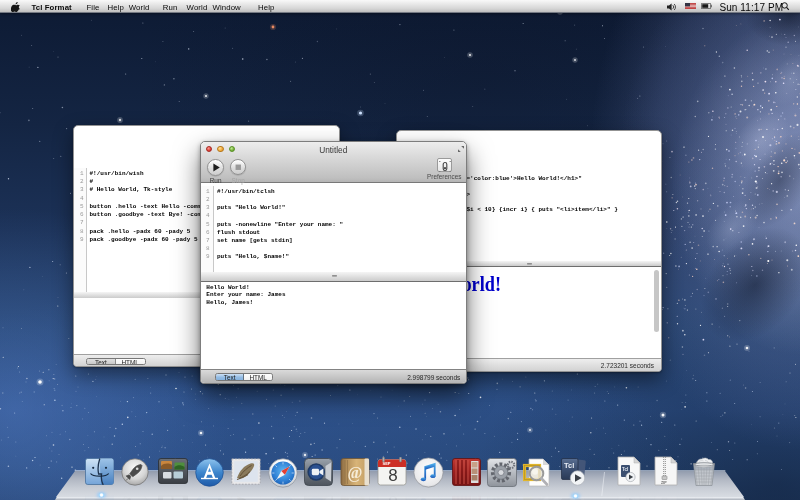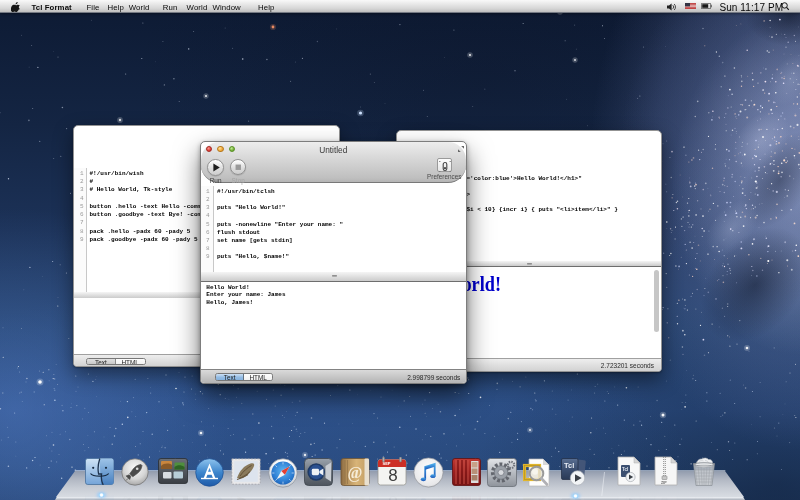--- a/index.html
+++ b/index.html
@@ -1492,21 +1492,21 @@
   <div class="outp" style="top:172.5px;width:264.5px;height:57.5px;"></div>
   <div class="bbar" style="height:12.5px;">
     <div class="seg" style="left:12px;top:3px;width:59.5px;height:7.6px;">
       <div style="width:50%;background:linear-gradient(180deg,#e0e0e0,#c9c9c9);border-right:1px solid #8a8a8a;">Text</div>
       <div style="width:50%;background:linear-gradient(180deg,#fdfdfd,#f2f2f2);">HTML</div>
     </div>
   </div>
 </div>
 
 <div class="win act" id="w1" style="left:200px;top:140.5px;width:266.5px;height:243.5px;background:#fff;box-shadow:0 12px 26px rgba(0,0,0,0.55),0 2px 5px rgba(0,0,0,0.35);border:1px solid #7d7d7d;">
-  <div class="tbar" style="height:41px;border-radius:18px;">
+  <div class="tbar" style="height:41px;">
     <div class="tl" style="left:5.2px;top:4.4px;background:radial-gradient(circle at 35% 30%,#ff9a94,#e3443c 60%,#c22a22);border:0.8px solid #a52820;"></div>
     <div class="tl" style="left:16.4px;top:4.4px;background:radial-gradient(circle at 35% 30%,#ffe29a,#f0a839 60%,#d58a20);border:0.8px solid #b77a1e;"></div>
     <div class="tl" style="left:27.6px;top:4.4px;background:radial-gradient(circle at 35% 30%,#c8f09a,#78b33e 60%,#5a9627);border:0.8px solid #579022;"></div>
     <div class="title" style="top:3.4px;color:#383838;">Untitled</div>
     <svg class="rsz" style="left:257px;top:4px" width="6.2" height="6.2" viewBox="0 0 7 7">
         <path d="M3.6 0H7v3.4L3.6 0zM3.4 7H0V3.6L3.4 7z" fill="#686868"></path>
       </svg>
     <div class="btncirc" style="left:6.1px;top:17px;width:17px;height:17px;"><svg width="15" height="15" viewBox="0 0 14 14">
           <path d="M5 3.2L11 7L5 10.8z" fill="#1d1d1d"></path>
         </svg></div>

